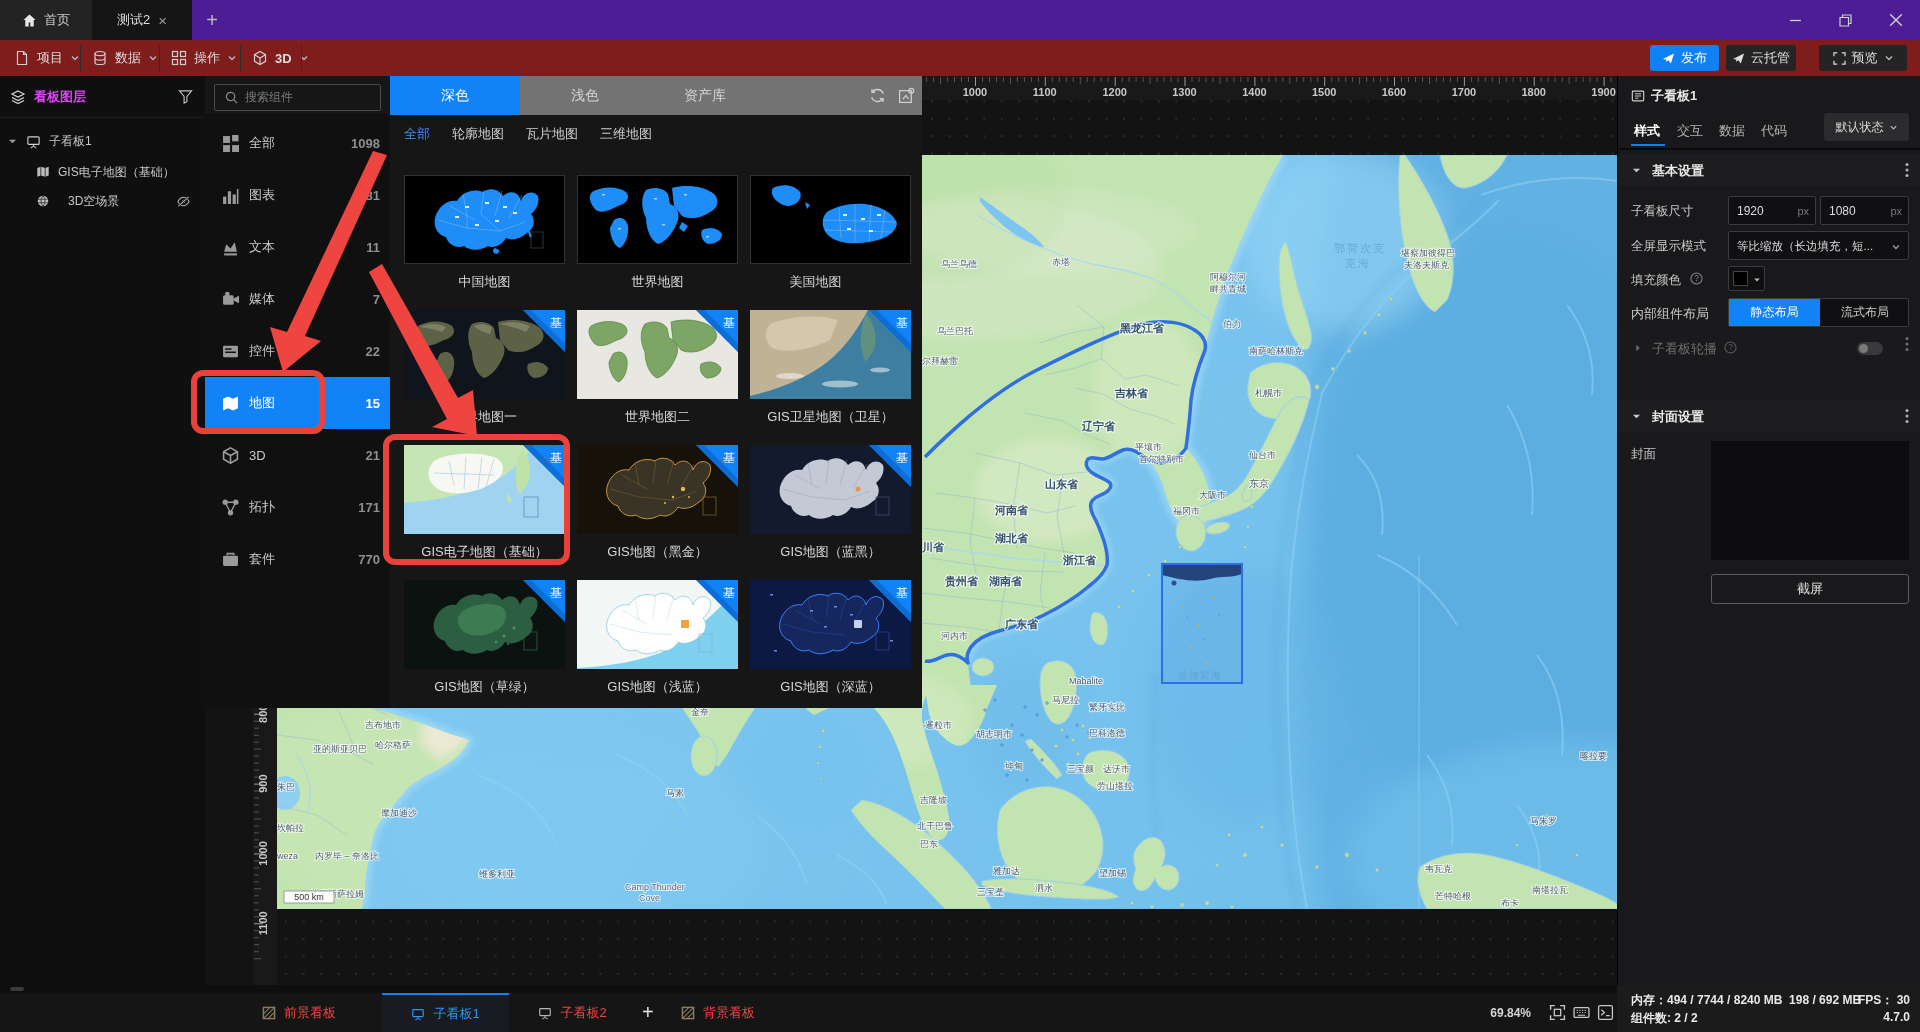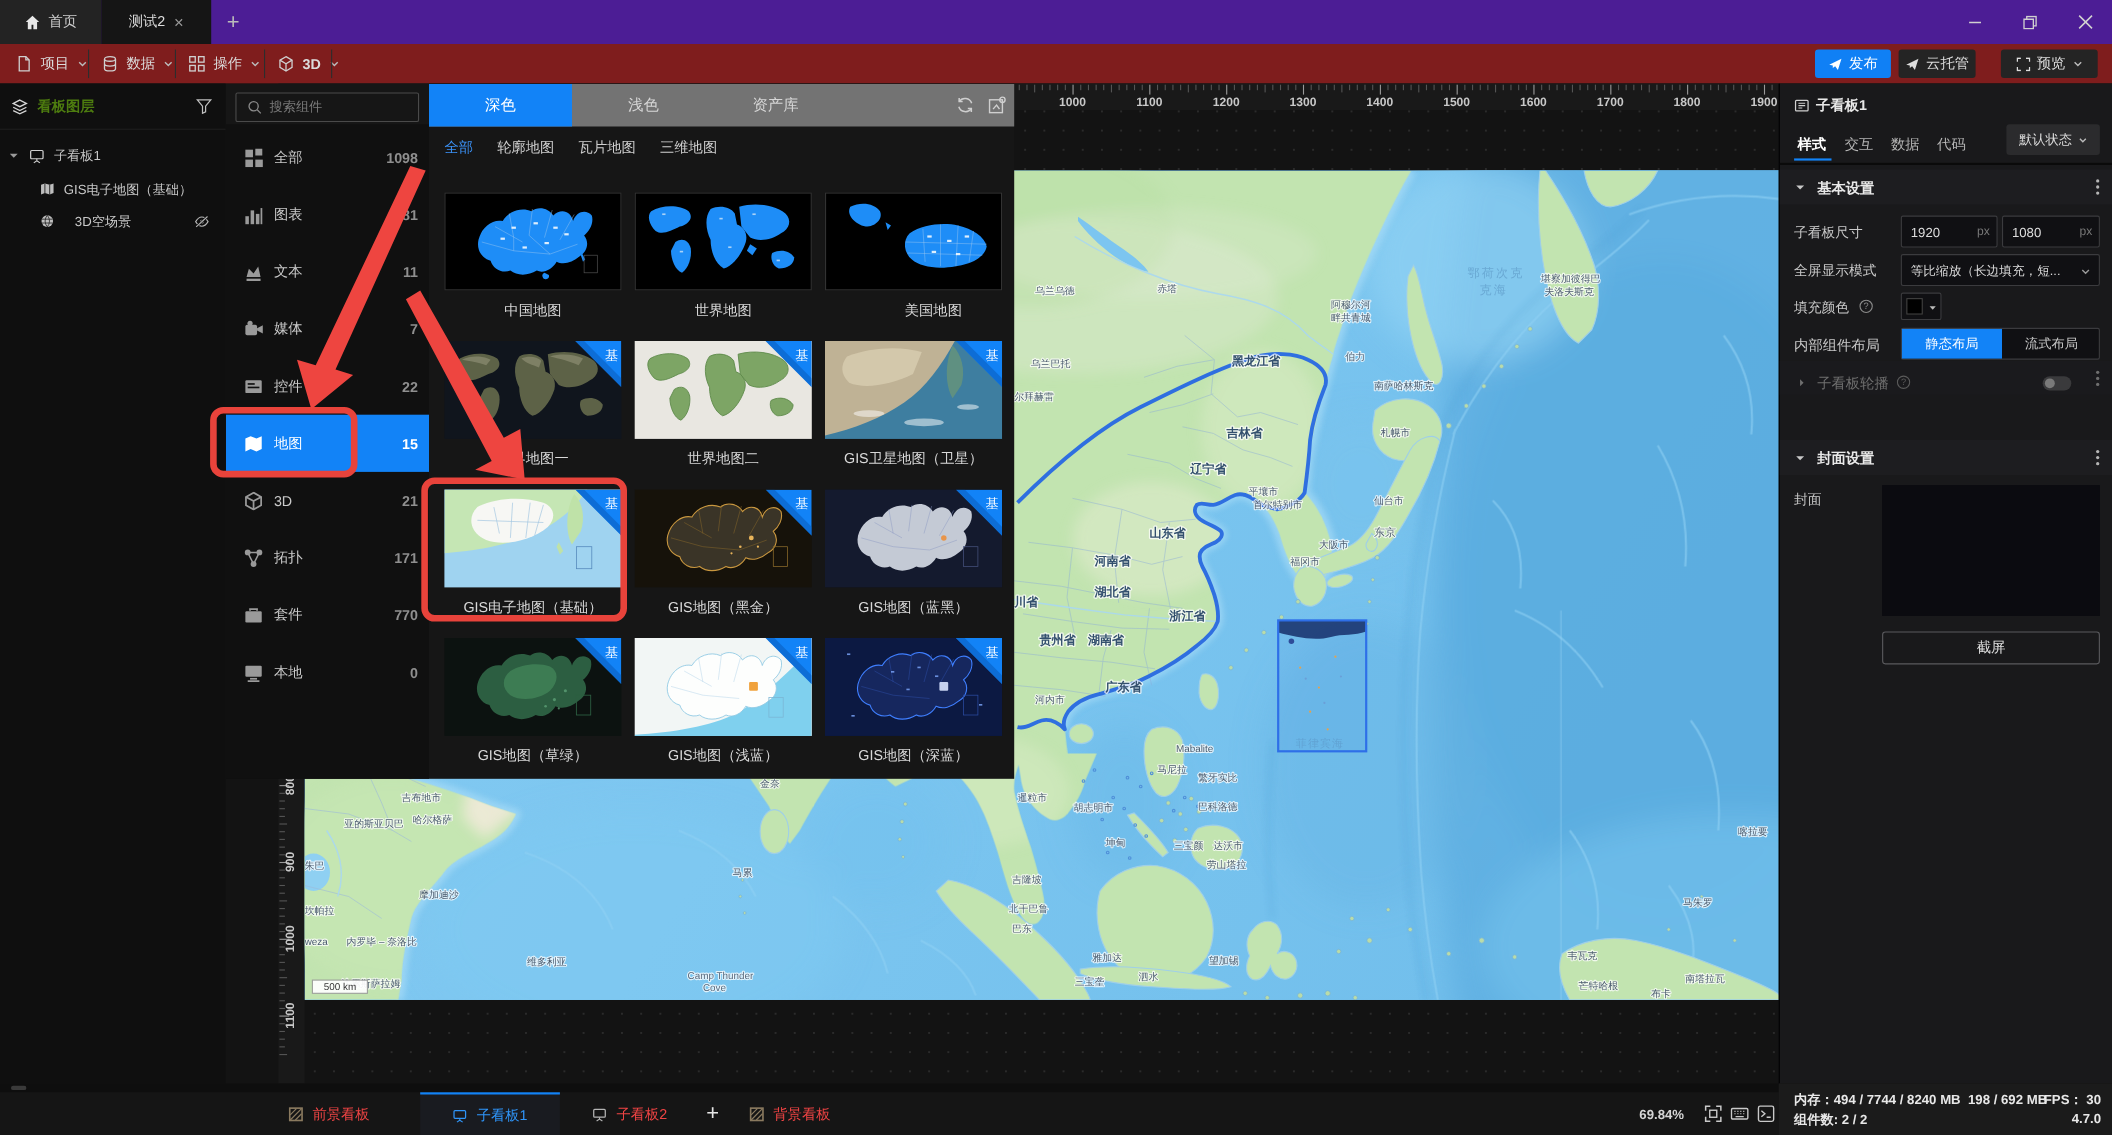--- a/index.html
+++ b/index.html
@@ -22,21 +22,21 @@
 .cat .ic{margin-left:17px;width:17px;height:17px}
 .cat .nm{margin-left:10px}
 .cat .ct{position:absolute;right:10px;color:#8f8f8f;font-size:13px;font-weight:700}
 #searchbox{position:absolute;left:9px;top:8px;width:167px;height:27px;border:1px solid #4a4a4a;border-radius:2px;display:flex;align-items:center;color:#7a7a7a;font-size:12px}
 #tabbar{position:absolute;left:185px;top:0;width:532px;height:39px;background:#737373}
 .ptab{position:absolute;top:0;height:39px;width:130px;display:flex;align-items:center;justify-content:center;color:#d6d6d6;font-size:14px}
 #filters{position:absolute;left:185px;top:39px;width:532px;height:38px;display:flex;align-items:center;gap:22px;padding-left:14px;font-size:13px;color:#cfcfcf}
 .grid-lbl{position:absolute;width:161px;text-align:center;color:#d8d8d8;font-size:13px}
 .thumb{position:absolute;width:161px;height:89px;overflow:hidden}
 #leftpanel{position:absolute;left:0;top:76px;width:205px;height:909px;background:#0f0f0f}
-#lp-head{position:absolute;left:0;top:0;width:205px;height:42px;display:flex;align-items:center;color:#4d7c0f;font-size:13px;font-weight:700;border-bottom:1px solid #1e1e1e}
+#lp-head{position:absolute;left:0;top:0;width:205px;height:42px;display:flex;align-items:center;color:#d946ef;font-size:13px;font-weight:700;border-bottom:1px solid #1e1e1e}
 .lp-row{position:absolute;left:0;width:205px;height:26px;display:flex;align-items:center;color:#c8c8c8;font-size:12px}
 #rightpanel{position:absolute;left:1617px;top:76px;width:303px;height:909px;background:#19191b;border-left:1px solid #000}
 #bottombar{position:absolute;left:0;top:993px;width:1617px;height:39px;background:#151515}
 #scrollstrip{position:absolute;left:0;top:985px;width:1617px;height:8px;background:#0e0e0e}
 #rightstatus{position:absolute;left:1617px;top:985px;width:303px;height:47px;background:#1b1b1b;color:#e8e8e8;font-size:12px;font-weight:700}
 .btab{position:absolute;top:0;height:39px;display:flex;align-items:center;gap:8px;color:#ef4444;font-size:13px}
 svg{display:block}
 </style></head>
 <body>
 <div id="titlebar">
@@ -864,29 +864,20 @@
         <span class="ct" style="">171</span>
       </div>
       <div class="cat" style="top:420px;">
         <svg class="ic" viewBox="0 0 16 16" fill="#9a9a9a">
           <rect x="1" y="4.5" width="14" height="9.5" rx="1"></rect>
           <path d="M5 4V2.5h6V4" fill="none" stroke="#9a9a9a" stroke-width="1.5"></path>
         </svg>
         <span class="nm">套件</span>
         <span class="ct" style="">770</span>
       </div>
-      <div class="cat" style="top:472px;">
-        <svg class="ic" viewBox="0 0 16 16" fill="#9a9a9a">
-          <rect x="1" y="2" width="14" height="9.5" rx="1"></rect>
-          <rect x="5" y="12.5" width="6" height="1.5"></rect>
-          <rect x="3" y="14.5" width="10" height="1.5"></rect>
-        </svg>
-        <span class="nm">本地</span>
-        <span class="ct" style="">0</span>
-      </div>
     </div>
   <div id="filters">
       <span style="color:#3b92f7">全部</span>
       <span>轮廓地图</span>
       <span>瓦片地图</span>
       <span>三维地图</span>
     </div>
   <div id="grid">
     <div class="thumb" style="left:199px;top:99px;background:#000;border:1px solid #323232">
         <svg width="159" height="87" viewBox="0 0 159 87">
@@ -1091,21 +1082,21 @@
       <rect x="104" y="40" width="8" height="8" rx="1" fill="#d8e4ff" opacity=".9"></rect>
       <rect x="126" y="52" width="13" height="18" fill="none" stroke="#2a4a9f" stroke-width=".7"></rect>
       <polygon points="161,0 119,0 161,42" fill="#1283f7"></polygon>
           <polygon points="119,0 125,6 155,36 161,42 161,34 127,0" fill="#0a5fc0" opacity=".6"></polygon>
       <text x="146" y="17" font-size="12" fill="#fff" font-family="Liberation Sans">基</text>
         </svg>
       </div>
 
     <div class="grid-lbl" style="left:199px;top:197px">中国地图</div>
     <div class="grid-lbl" style="left:372px;top:197px">世界地图</div>
-    <div class="grid-lbl" style="left:563px;top:197px">美国地图</div>
+    <div class="grid-lbl" style="left:530px;top:197px">美国地图</div>
     <div class="grid-lbl" style="left:199px;top:332px">世界地图一</div>
     <div class="grid-lbl" style="left:372px;top:332px">世界地图二</div>
     <div class="grid-lbl" style="left:545px;top:332px">GIS卫星地图（卫星）</div>
     <div class="grid-lbl" style="left:199px;top:467px">GIS电子地图（基础）</div>
     <div class="grid-lbl" style="left:372px;top:467px">GIS地图（黑金）</div>
     <div class="grid-lbl" style="left:545px;top:467px">GIS地图（蓝黑）</div>
     <div class="grid-lbl" style="left:199px;top:602px">GIS地图（草绿）</div>
     <div class="grid-lbl" style="left:372px;top:602px">GIS地图（浅蓝）</div>
     <div class="grid-lbl" style="left:545px;top:602px">GIS地图（深蓝）</div>
   </div>

